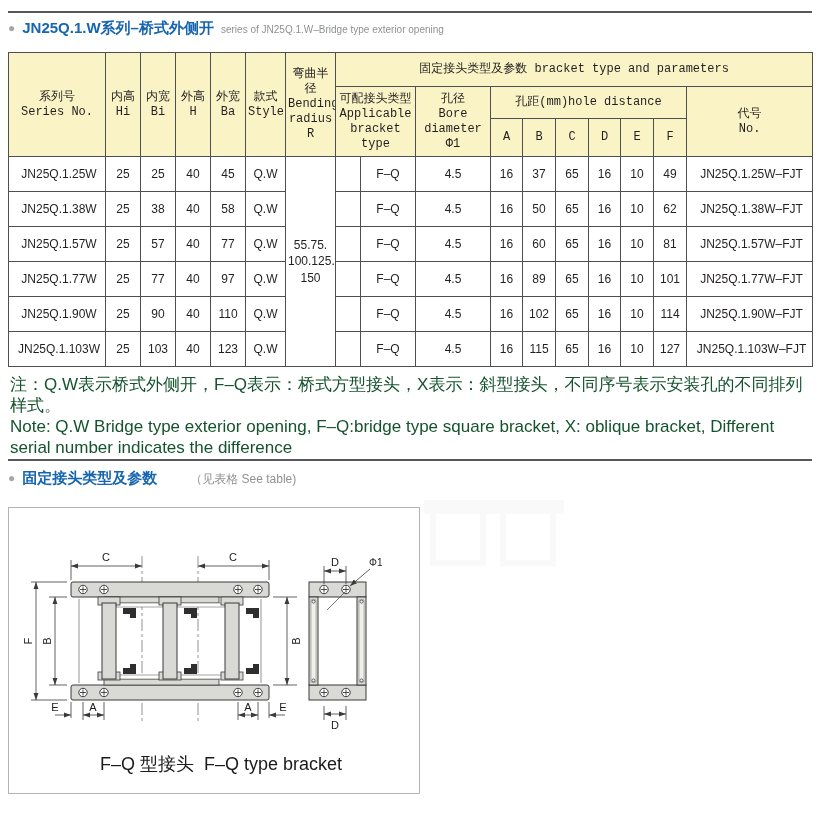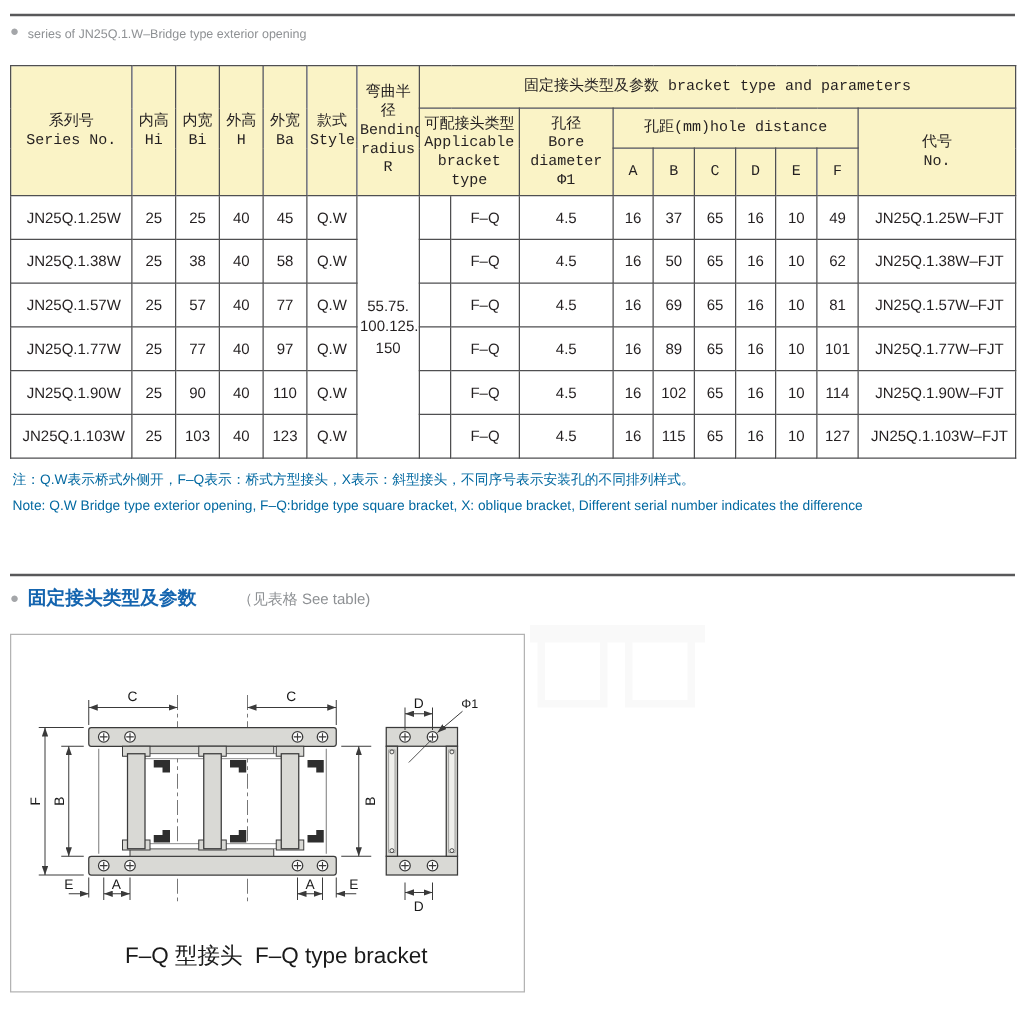--- a/index.html
+++ b/index.html
@@ -35,21 +35,21 @@
   }
   table.spec thead th { background:#faf3c6; font-weight:normal; white-space:pre-line; line-height:1.25;font-family:Liberation Mono, monospace; }
   table.spec thead tr.hr1 { height:34px; }
   table.spec thead tr.hr2 { height:32px; }
   table.spec thead tr.hr3 { height:38px; }
   table.spec tbody tr { height:35px; background:#ffffff; }
   table.spec td.al { text-align:center; padding-left:6px; }
   table.spec td.radius-cell { white-space:pre-line; line-height:1.35; }
   th.fit { font-size:11px; }
 
-  .note { position:absolute; left:10px; top:374px; width:802px; font-size:11px; line-height:21px; color:#0369a1; }
+  .note { position:absolute; left:10px; top:374px; width:802px; font-size:17px; line-height:21px; color:#14532d; }
 
   .diagram-box {
     position:absolute; left:8px; top:507px;
     width:412px; height:287px;
     border:1px solid #b3b3b3; background:#ffffff;
   }
   .watermark {
     position:absolute; left:424px; top:500px; width:150px; height:130px;
     opacity:0.04; pointer-events:none;
   }
@@ -60,20 +60,21 @@
 </style>
 </head>
 <body>
 
 <div class="page">
 
   <div class="topline rule1"></div>
 
   <div class="sec-title t1">
     <span class="bullet">●</span>
+    <span class="zh">JN25Q.1.W系列–桥式外侧开</span>
     <span class="en">series of JN25Q.1.W–Bridge type exterior opening</span>
   </div>
 
   <table class="spec">
     <colgroup>
       <col style="width:97px">
         <col style="width:35px">
         <col style="width:35px">
         <col style="width:35px">
       <col style="width:35px">
@@ -174,21 +175,21 @@
           <td class="al">JN25Q.1.57W</td>
           <td>25</td>
           <td>57</td>
           <td>40</td>
           <td>77</td>
           <td>Q.W</td>
           <td></td>
           <td>F–Q</td>
           <td>4.5</td>
           <td>16</td>
-          <td>69</td>
+          <td>60</td>
           <td>65</td>
           <td>16</td>
           <td>10</td>
           <td>81</td>
           <td class="al">JN25Q.1.57W–FJT</td>
         </tr>
         <tr>
           <td class="al">JN25Q.1.77W</td>
           <td>25</td>
           <td>77</td>

